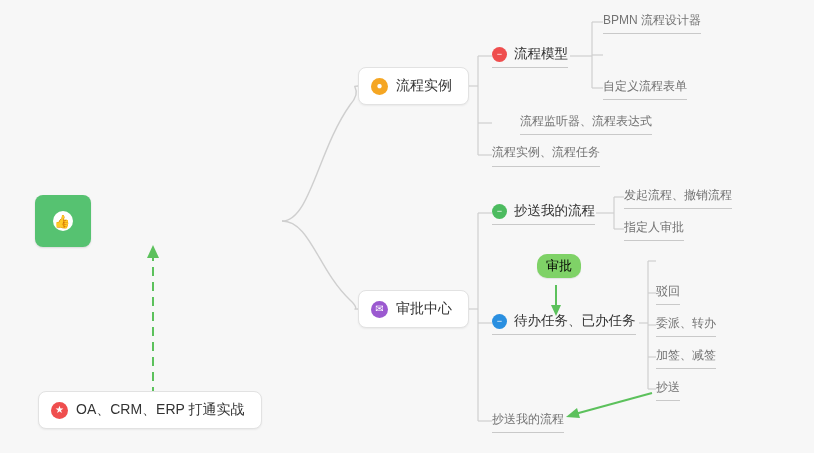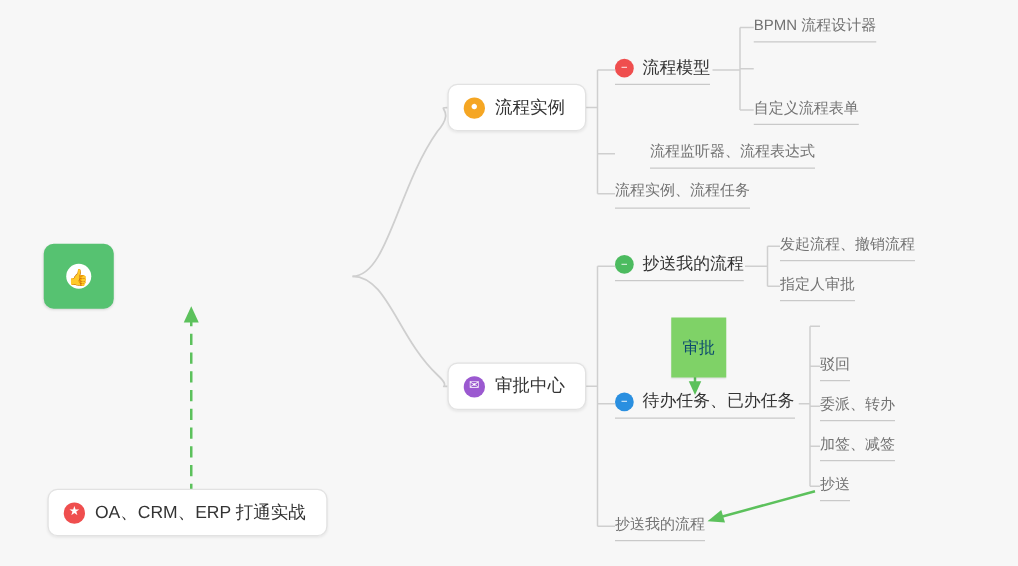--- a/index.html
+++ b/index.html
@@ -76,24 +76,24 @@
   .leaf-ico .ic {
     width:15px;height:15px;border-radius:50%;
     display:flex;align-items:center;justify-content:center;
     color:#fff;font-size:9px;line-height:1;flex:0 0 auto;
   }
 
   
   .tag {
     background:#7ed06a;
     background:#7fd267;
-    color:#0c4a6e;
-    border-radius:0;
+    color:#000000;
+    border-radius:10px;
     font-size:13px;
-    padding:16px 9px;
+    padding:4px 9px;
     line-height:16px;
     box-shadow:0 1px 1px rgba(0,0,0,0.08);
   }
 
   .ic-dot-orange { background:#f5a623; }
   .ic-dot-purple { background:#9b59d0; }
   .ic-dot-red    { background:#ef4e4e; }
   .ic-dot-green  { background:#4cbb5f; }
   .ic-dot-blue   { background:#2a8fe0; }
 </style>

